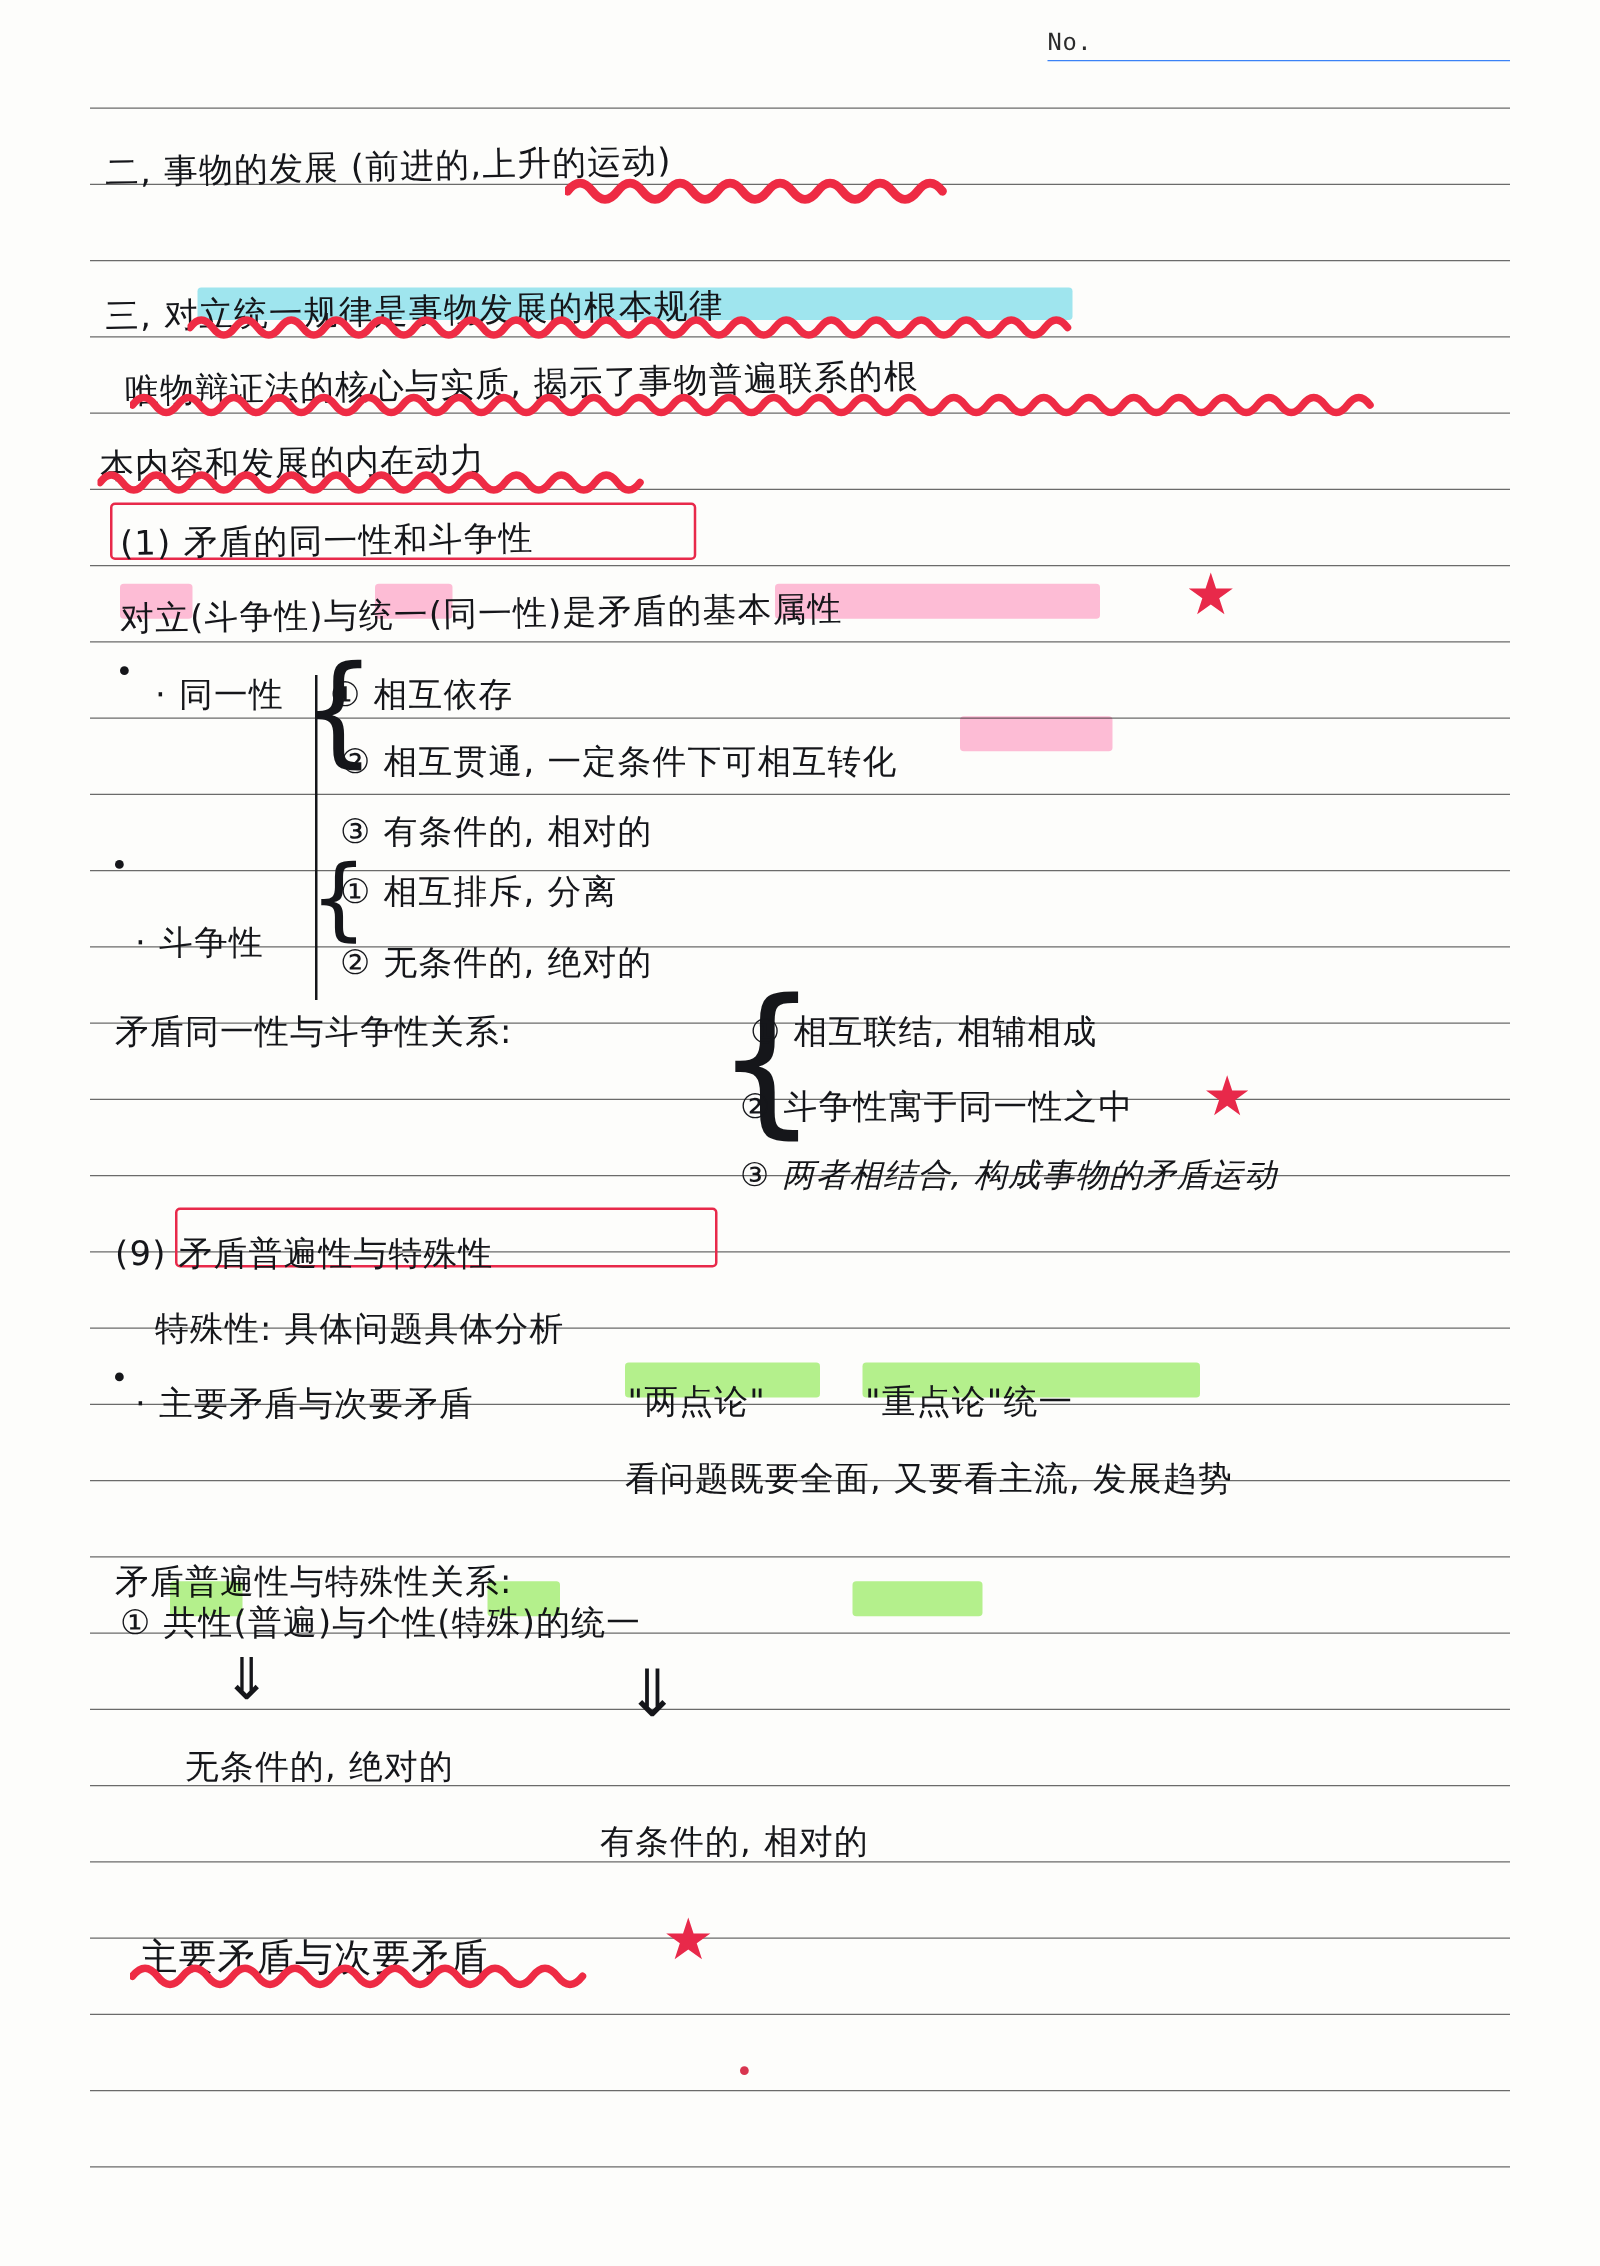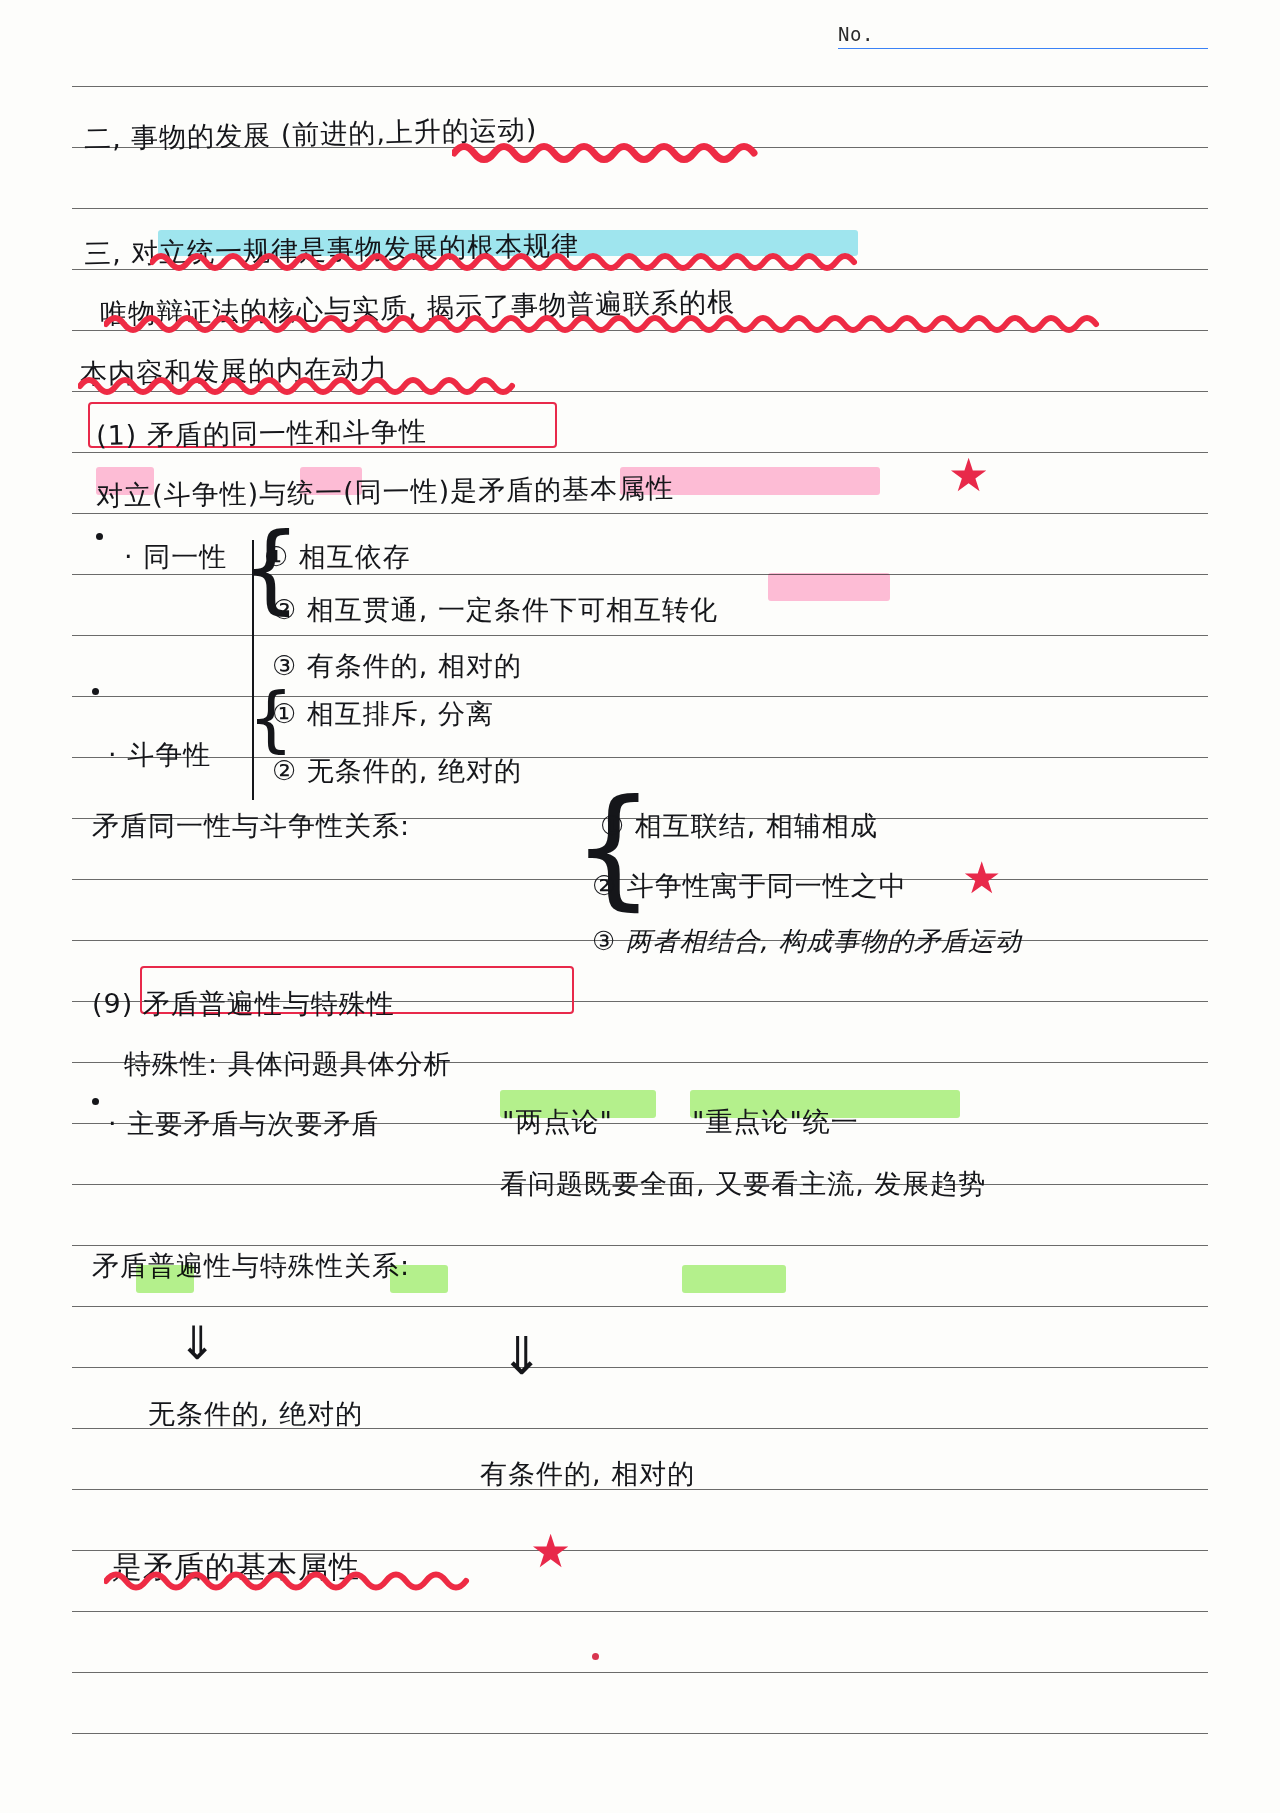--- a/index.html
+++ b/index.html
@@ -249,29 +249,30 @@
   <div class="hl green" style="left:690px; top:1090px; width:270px; height:28px;"></div>
   <div class="hw" style="left:692px; top:1108px;">"重点论"统一</div>
 
   <div class="hw" style="left:500px; top:1170px;">看问题既要全面, 又要看主流, 发展趋势</div>
 
   <div class="hw" style="left:92px; top:1228px;margin-top:24px;">矛盾普遍性与特殊性关系:</div>
 
   <div class="hl green" style="left:136px; top:1265px; width:58px; height:28px;"></div>
   <div class="hl green" style="left:390px; top:1265px; width:58px; height:28px;"></div>
   <div class="hl green" style="left:682px; top:1265px; width:104px; height:28px;"></div>
+  <div class="hw" style="left:96px; top:1285px;">① 共性(普遍)与个性(特殊)的统一</div>
 
   <div class="arrow" style="left:178px; top:1320px; font-size:46px;">⇓</div>
   <div class="arrow" style="left:500px; top:1330px; font-size:52px;">⇓</div>
 
   <div class="hw" style="left:148px; top:1400px;">无条件的, 绝对的</div>
 
   <div class="hw" style="left:480px; top:1460px;">有条件的, 相对的</div>
 
-  <div class="hw" style="left:112px; top:1552px; font-size:30px;">是矛盾的基本属性</div>
+  <div class="hw" style="left:112px; top:1552px; font-size:30px;">主要矛盾与次要矛盾</div>
   <svg class="wave" style="left:104px; top:1566px;" width="380" height="28" viewBox="0 0 380 28">
     <path d="M2,15 q10,-13 20,0 t20,0 t20,0 t20,0 t20,0 t20,0 t20,0 t20,0 t20,0 t20,0 t20,0 t20,0 t20,0 t20,0 t20,0 t20,0 t20,0 t20,0" fill="none" stroke="#ee2b44" stroke-width="6" stroke-linecap="round"></path>
   </svg>
   <div class="starx" style="left:530px; top:1528px; font-size:46px;">★</div>
 
   <div class="reddot" style="left:592px; top:1653px;"></div>
 
 </div>
 
 </body></html>

